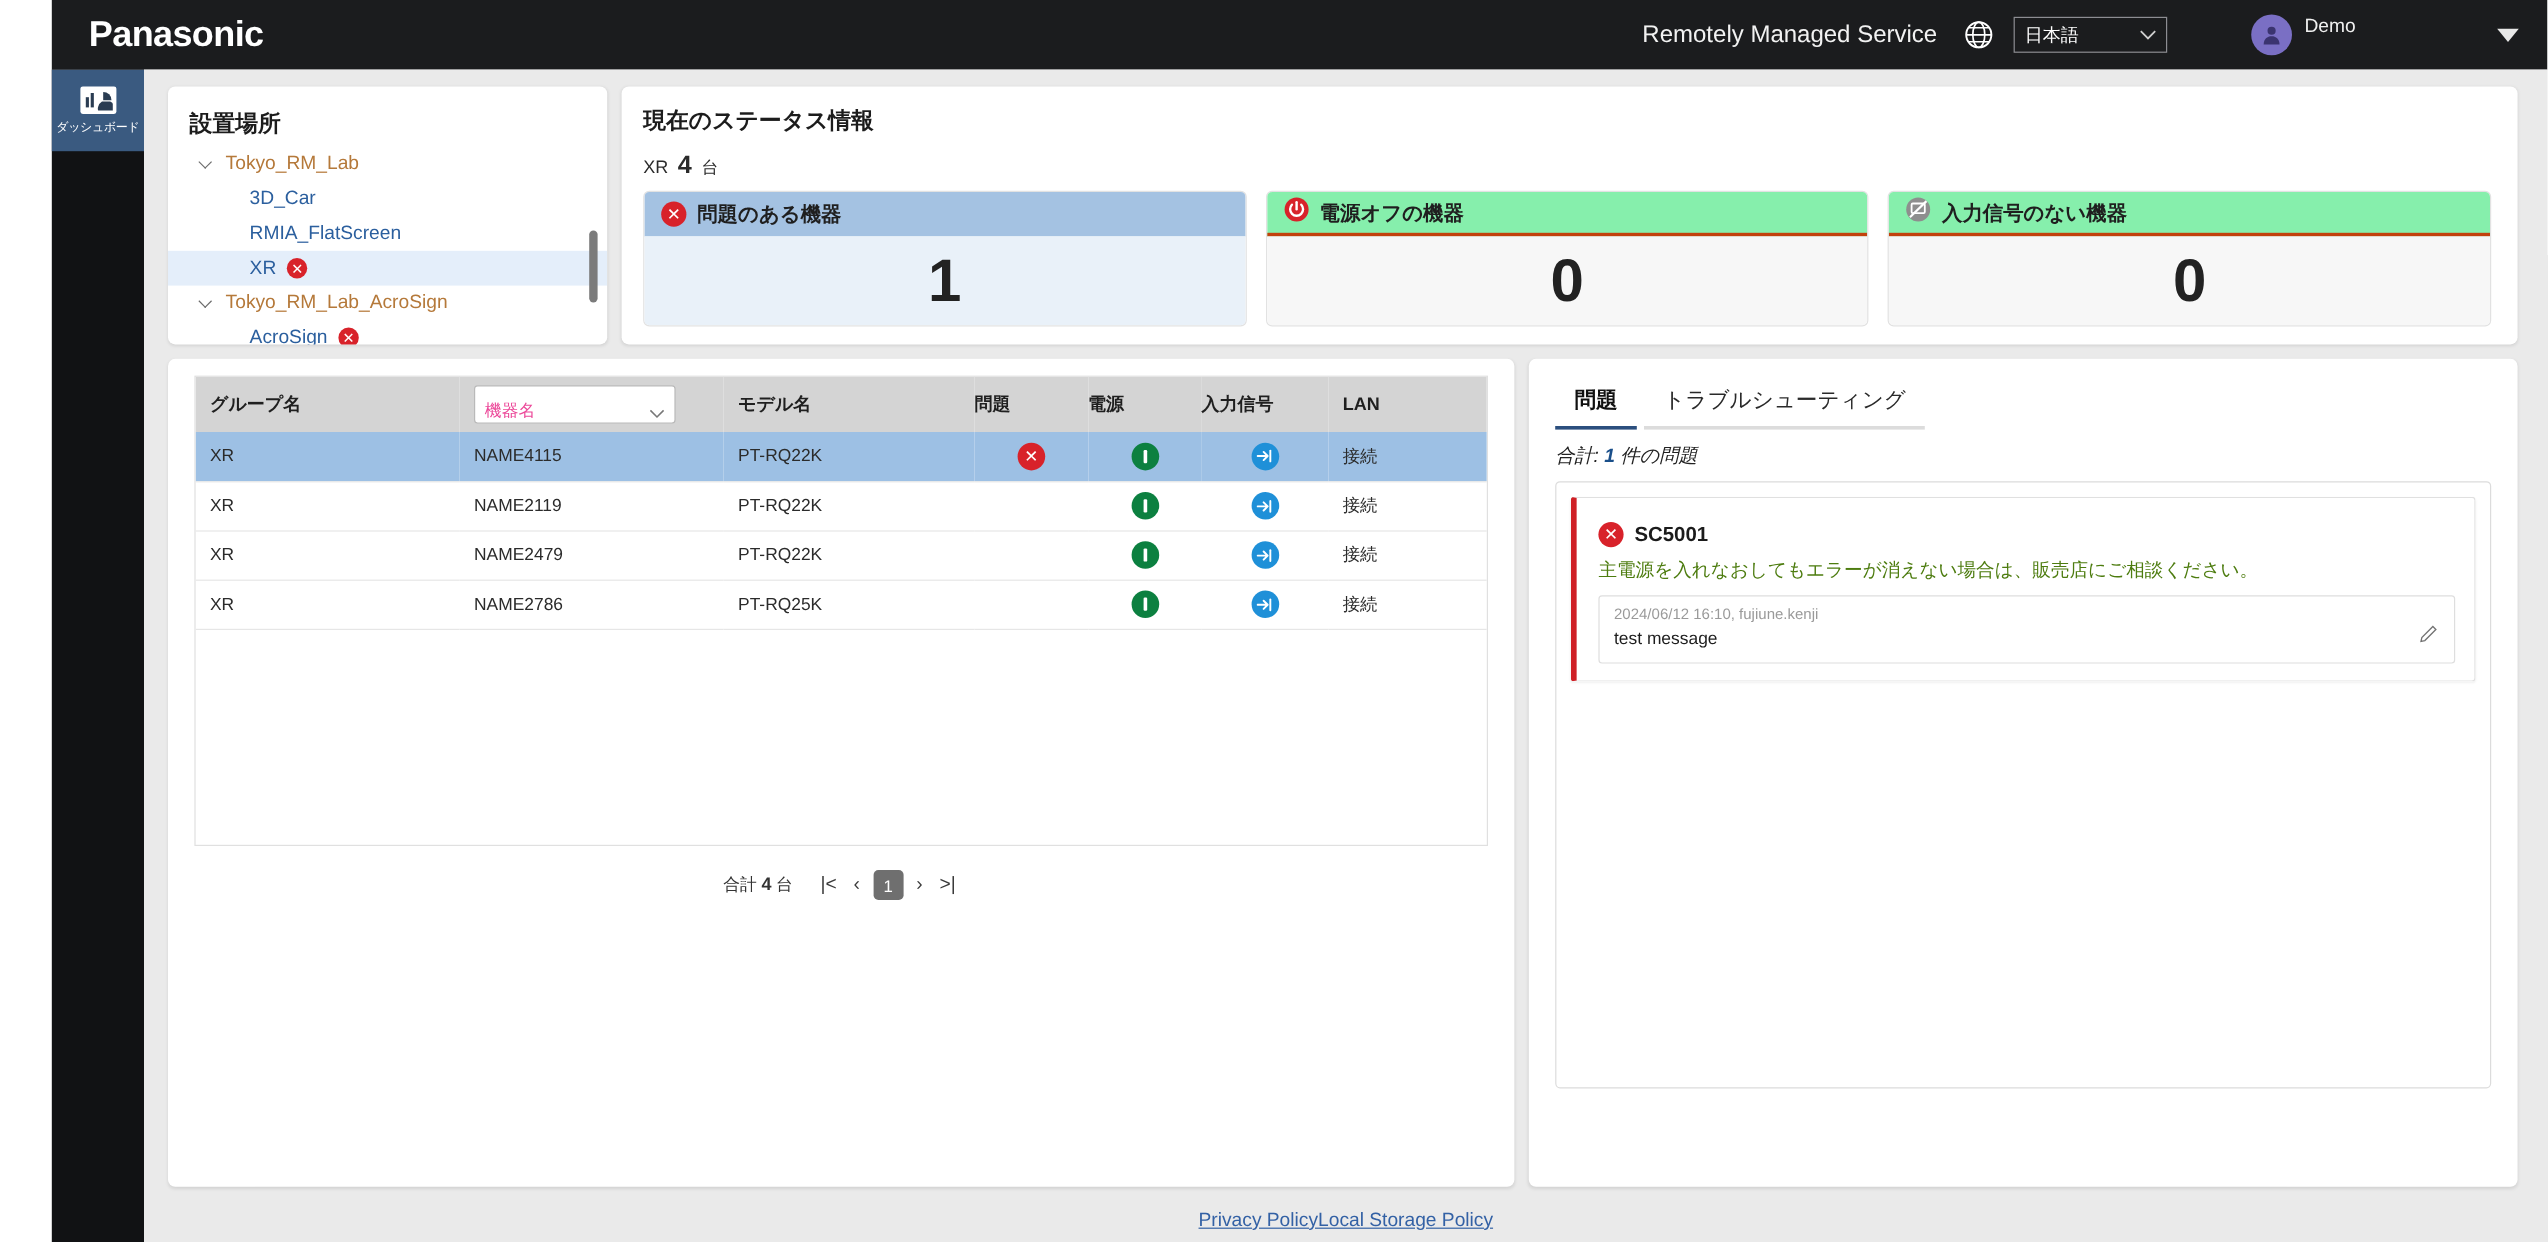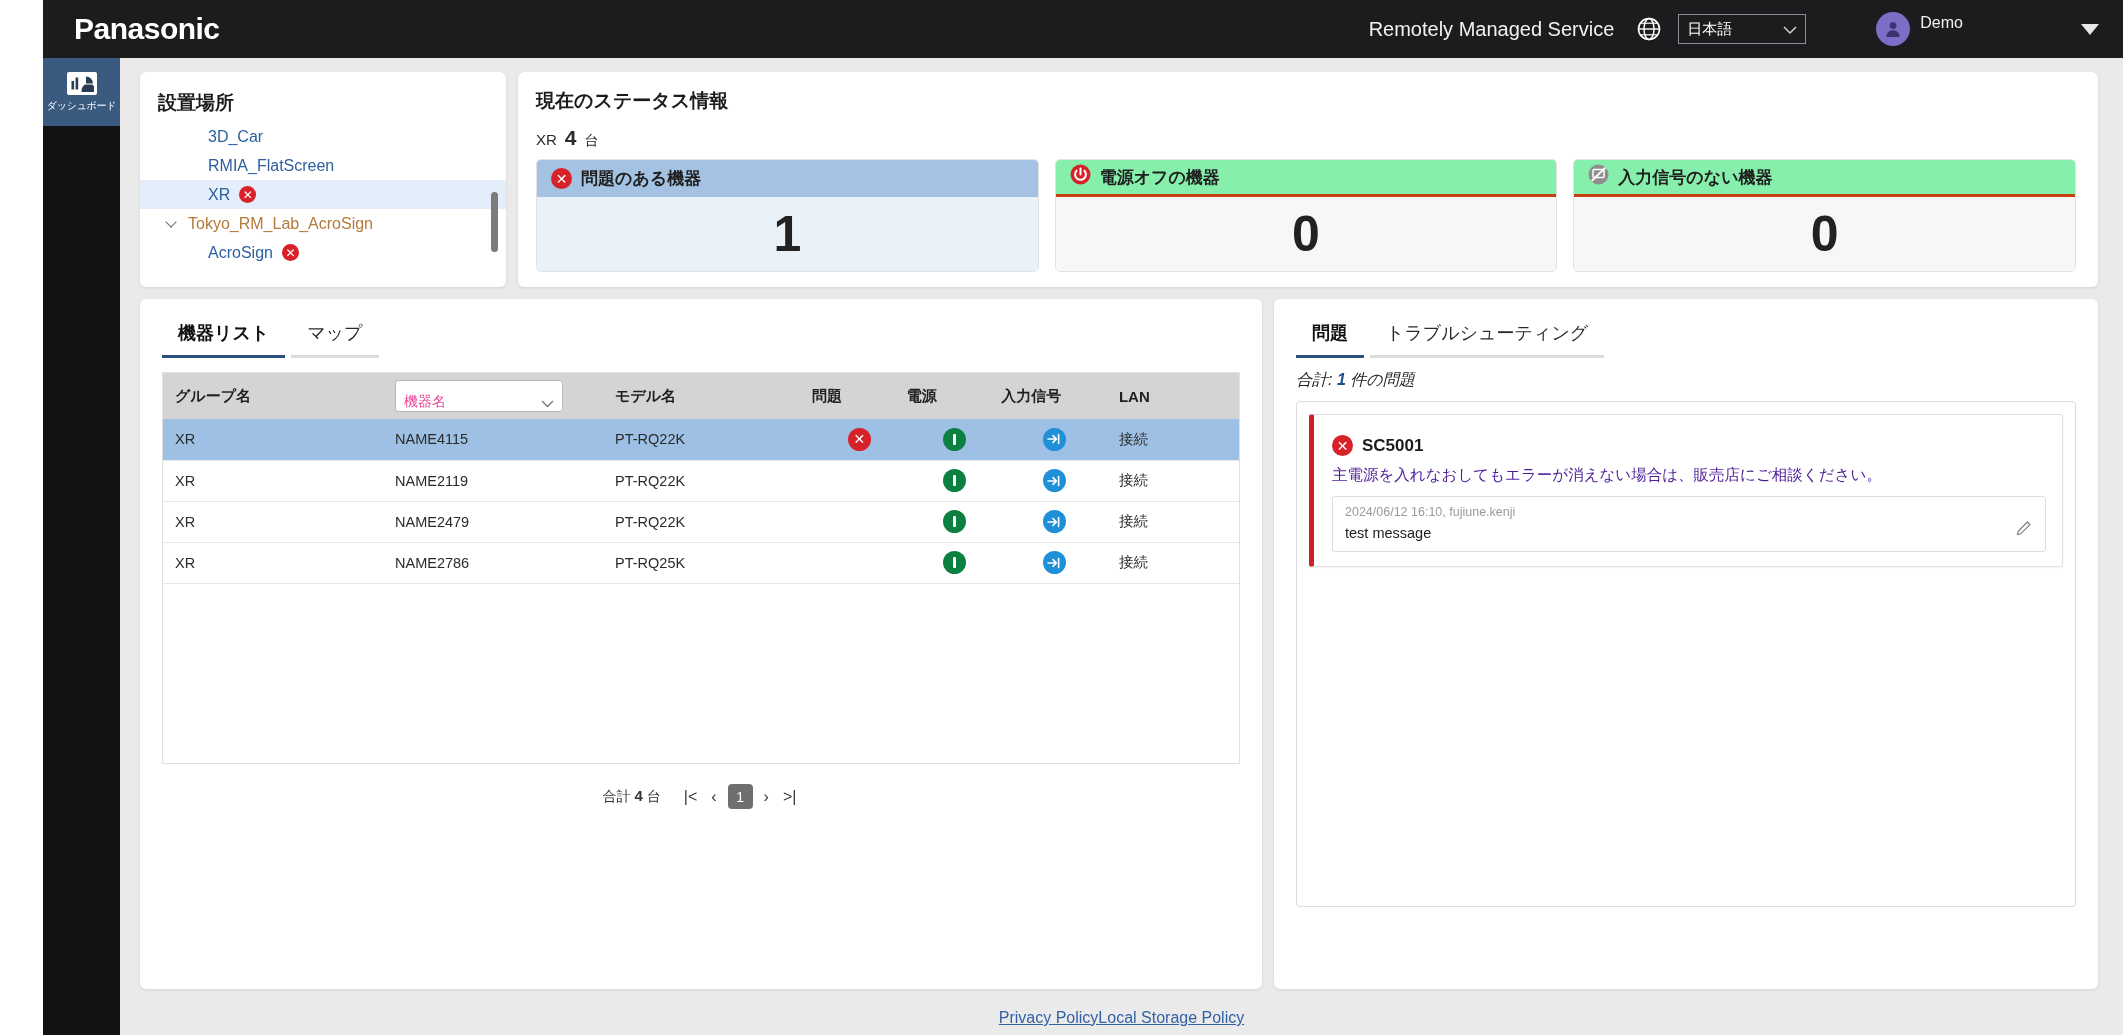--- a/index.html
+++ b/index.html
@@ -207,21 +207,21 @@
     margin: 10px 22px 0 22px; border: 1px solid #dcdcdc; border-radius: 4px;
     height: 506px; background: #fff; padding: 12px; overflow: hidden;
   }
   .issue-card {
     border: 1px solid #e0e0e0; border-radius: 3px; border-left: 5px solid #cf2026;
     padding: 12px 16px 14px 18px; box-shadow: 0 1px 2px rgba(0,0,0,0.06);
   }
   .issue-time { font-size: 14.5px; color: #333; }
   .issue-code { display: flex; align-items: center; gap: 9px; margin-top: 8px;
                 font-size: 17px; font-weight: bold; color: #1b1b1b; }
-  .issue-desc { margin-top: 9px; font-size: 15.5px; color: #4c1d95; }
+  .issue-desc { margin-top: 9px; font-size: 15.5px; color: #4d7c0f; }
   .issue-note {
     margin-top: 10px; border: 1px solid #dedede; border-radius: 3px;
     padding: 8px 12px 10px 12px; display: flex; align-items: flex-start; justify-content: center;
   }
   .note-meta { font-size: 12.5px; color: #9a9a9a; }
   .note-text { font-size: 14.5px; color: #1d1d1d; margin-top: 6px; }
   .pencil { margin-left: auto; margin-top: 14px; opacity: 0.75; }
 
   
   .footer {
@@ -283,20 +283,24 @@
     </div>
 
     <div id="content">
 
       <div class="row1">
 
         <div class="panel" id="tree-panel">
           <div class="tree-title">設置場所</div>
           <div class="tree-body">
 
+            <div class="tree-row group">
+              <span class="chev-right"></span>
+              <span>Tokyo_RM_Lab</span>
+            </div>
 
             <div class="tree-row child">
               <span>3D_Car</span>
             </div>
 
             <div class="tree-row child">
               <span>RMIA_FlatScreen</span>
             </div>
 
             <div class="tree-row child selected">
@@ -364,24 +368,20 @@
               <div class="card-body">0</div>
             </div>
 
           </div>
         </div>
       </div>
 
       <div class="row2">
 
         <div class="panel" id="devices-panel">
-          <div class="tabs">
-            <div class="tab active">機器リスト</div>
-            <div class="tab">マップ</div>
-          </div>
 
           <div class="table-wrap">
             <table class="dev">
               <colgroup>
                 <col class="col-group">
                   <col class="col-name">
                   <col class="col-model">
                 <col class="col-prob">
                   <col class="col-power">
                   <col class="col-input">

